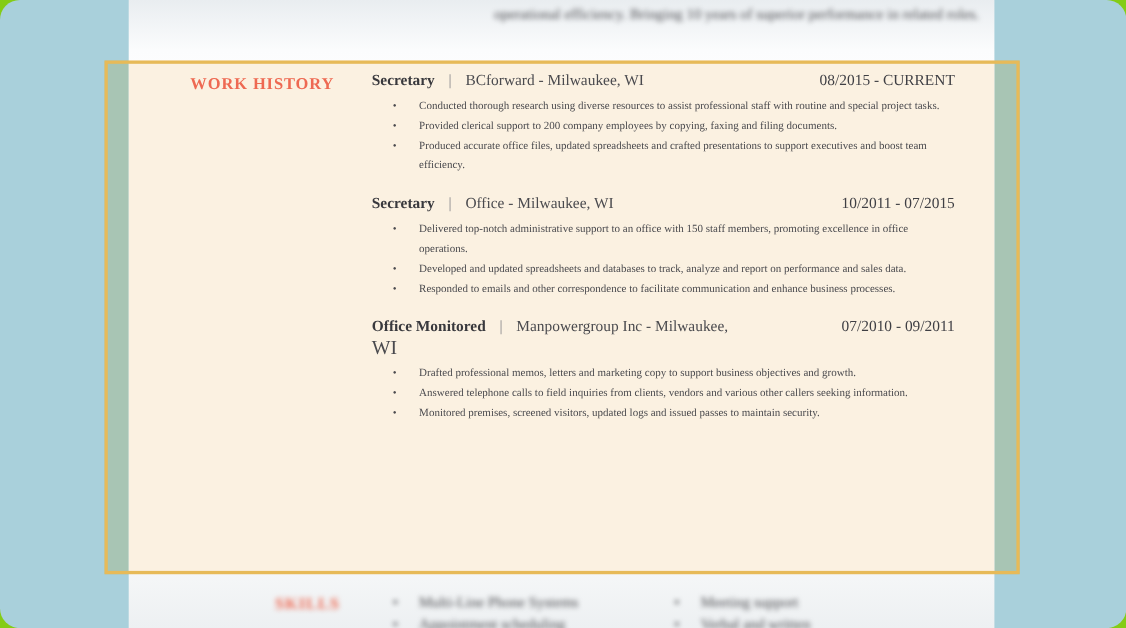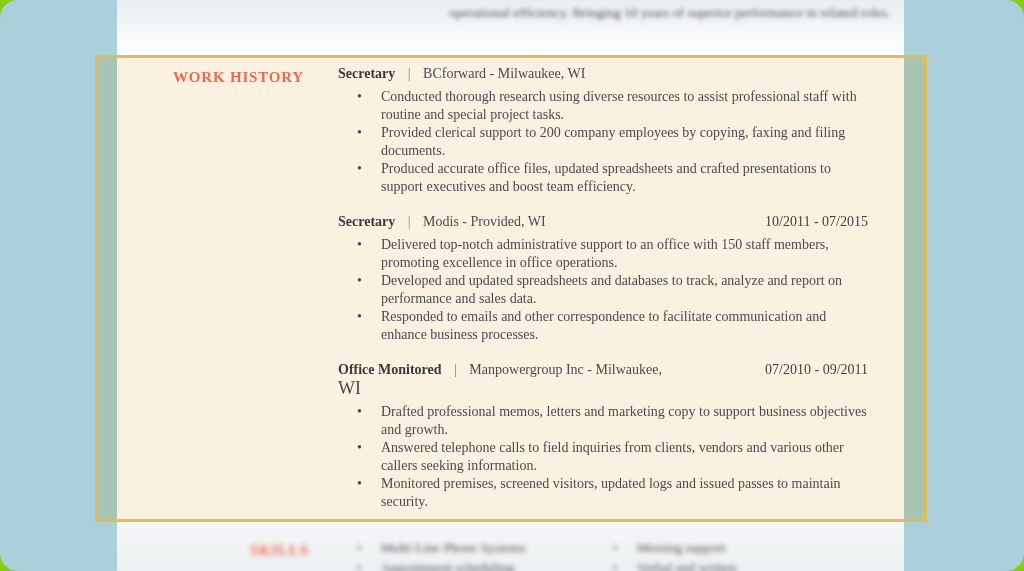--- a/index.html
+++ b/index.html
@@ -44,21 +44,21 @@
   }
   .job-left { min-width: 0; }
   .job-title { font-weight: bold; color: #39393d; }
   .sep { color: #85858a; margin: 0 9px; }
   .job-dates { white-space: nowrap; color: #3f3f44; padding-left: 12px; }
   .company-wrap { line-height: 19px; font-size: 18px; color: #4a4a4e; }
   .company-wrap:empty { display: none; }
   .bullets { margin: 5px 0 0 0; padding: 0; list-style: none; }
   .bullets li {
     position: relative; padding-left: 43px;
-    font-size: 14px; line-height: 18px; color: #4a4a4e;
+    font-size: 10px; line-height: 18px; color: #4a4a4e;
   }
   .bullets li::before {
     content: "\2022";
     position: absolute; left: 19px; top: 0; color: #4a4a4e;
   }
   .skills-label {
     position: absolute; left: 250px; top: 542px;
     font-size: 15px; font-weight: bold; letter-spacing: 0.8px; color: #ee6952;
     filter: blur(2.4px);
   }
@@ -93,35 +93,36 @@
 
     <div class="jobs">
 
       <article class="job">
         <header class="job-header">
           <span class="job-left">
             <span class="job-title">Secretary</span>
             <span class="sep">|</span>
             <span class="job-company">BCforward - Milwaukee, WI</span>
           </span>
+          <span class="job-dates">08/2015 - CURRENT</span>
         </header>
 
         <ul class="bullets">
           <li>Conducted thorough research using diverse resources to assist professional staff with routine and special project tasks.</li>
           <li>Provided clerical support to 200 company employees by copying, faxing and filing documents.</li>
           <li>Produced accurate office files, updated spreadsheets and crafted presentations to support executives and boost team efficiency.</li>
         </ul>
       </article>
 
       <article class="job">
         <header class="job-header">
           <span class="job-left">
             <span class="job-title">Secretary</span>
             <span class="sep">|</span>
-            <span class="job-company">Modis - Provided, WI</span>
+            <span class="job-company">Office - Milwaukee, WI</span>
           </span>
           <span class="job-dates">10/2011 - 07/2015</span>
         </header>
 
         <ul class="bullets">
           <li>Delivered top-notch administrative support to an office with 150 staff members, promoting excellence in office operations.</li>
           <li>Developed and updated spreadsheets and databases to track, analyze and report on performance and sales data.</li>
           <li>Responded to emails and other correspondence to facilitate communication and enhance business processes.</li>
         </ul>
       </article>

